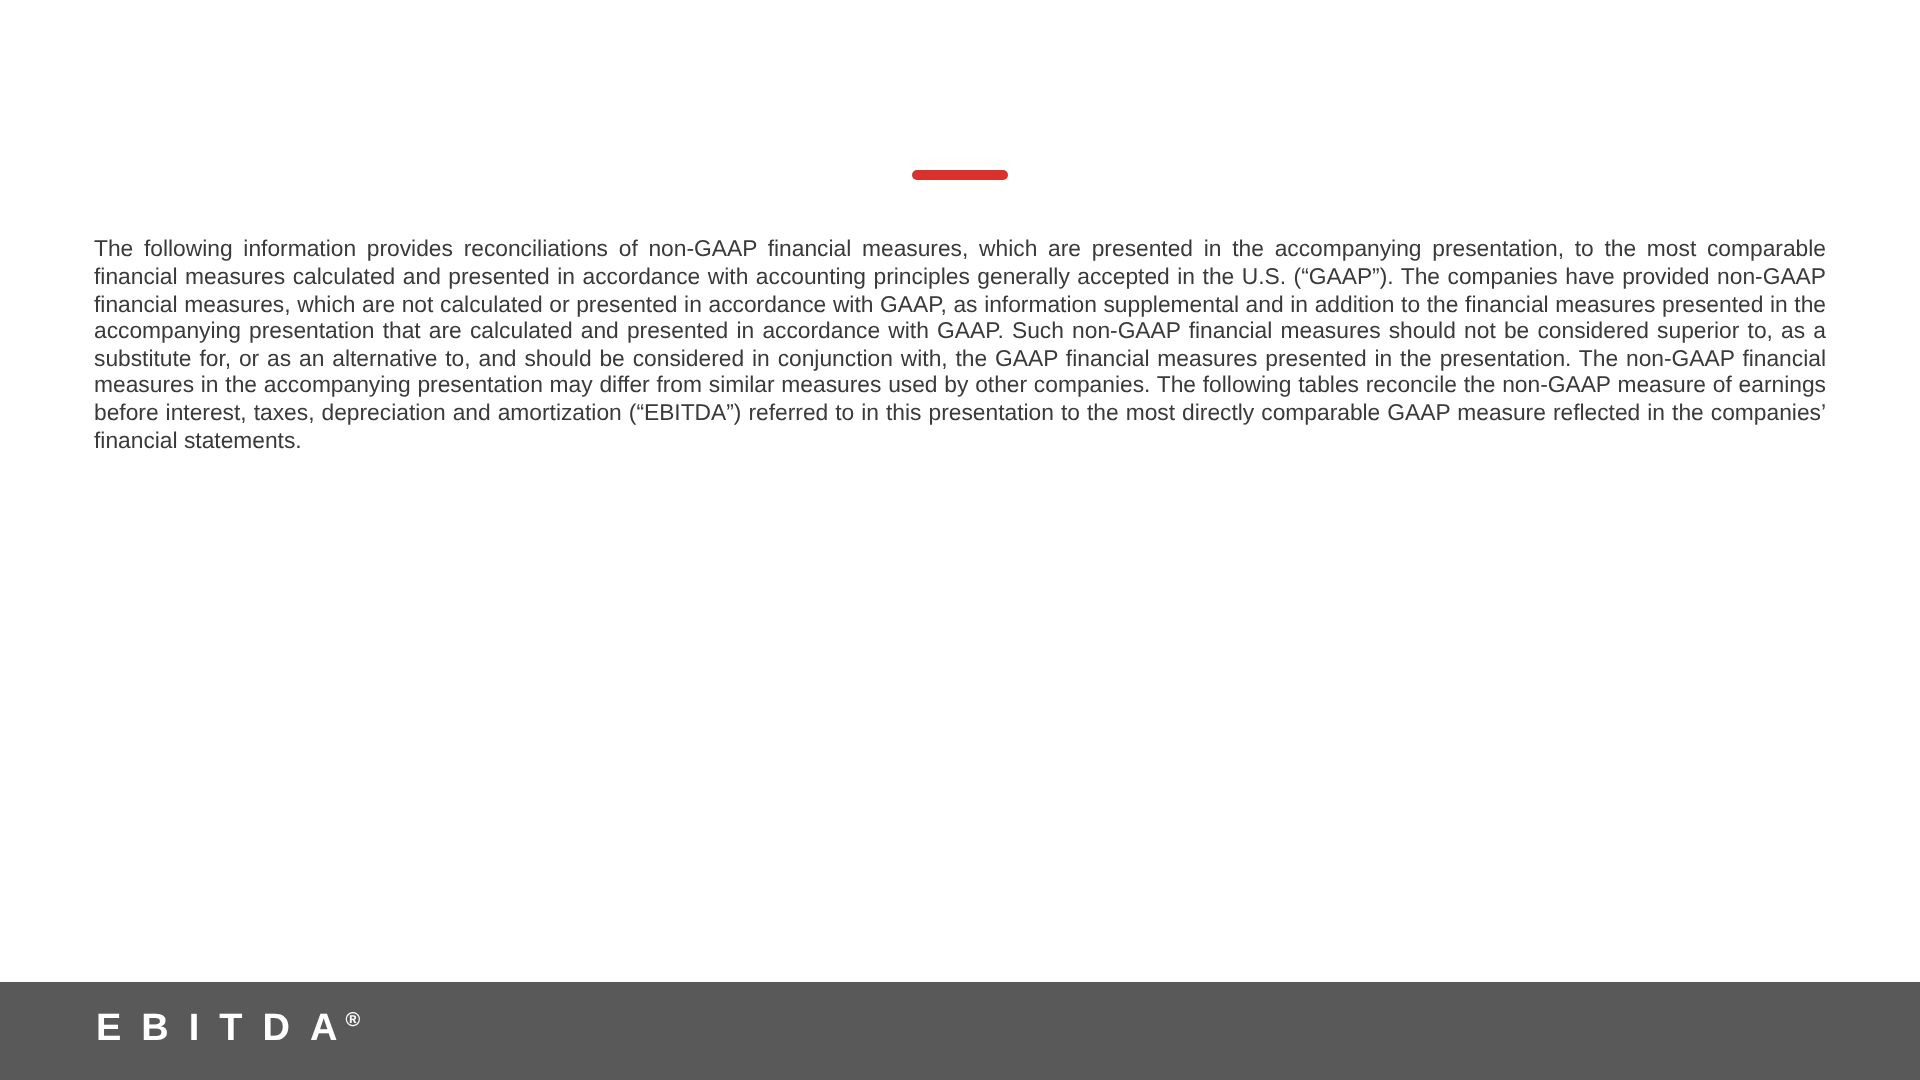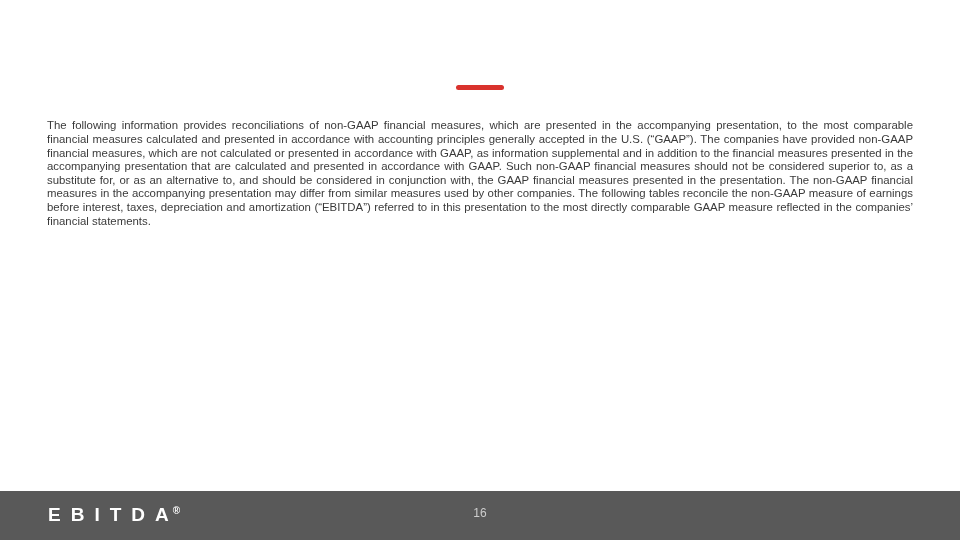--- a/index.html
+++ b/index.html
@@ -93,16 +93,15 @@
 
 <div class="slide">
 
 
   <div class="title-underline"></div>
 
   <p class="body-paragraph">The following information provides reconciliations of non-GAAP financial measures, which are presented in the accompanying presentation, to the most comparable financial measures calculated and presented in accordance with accounting principles generally accepted in the U.S. (“GAAP”). The companies have provided non-GAAP financial measures, which are not calculated or presented in accordance with GAAP, as information supplemental and in addition to the financial measures presented in the accompanying presentation that are calculated and presented in accordance with GAAP. Such non-GAAP financial measures should not be considered superior to, as a substitute for, or as an alternative to, and should be considered in conjunction with, the GAAP financial measures presented in the presentation. The non-GAAP financial measures in the accompanying presentation may differ from similar measures used by other companies. The following tables reconcile the non-GAAP measure of earnings before interest, taxes, depreciation and amortization (“EBITDA”) referred to in this presentation to the most directly comparable GAAP measure reflected in the companies’ financial statements.</p>
 
   <div class="footer-bar">
     <div class="marvell-logo"><span>EBITDA</span><span class="registered-mark">®</span></div>
-    <div class="page-number">16</div>
   </div>
 
 </div>
 
 </body></html>

